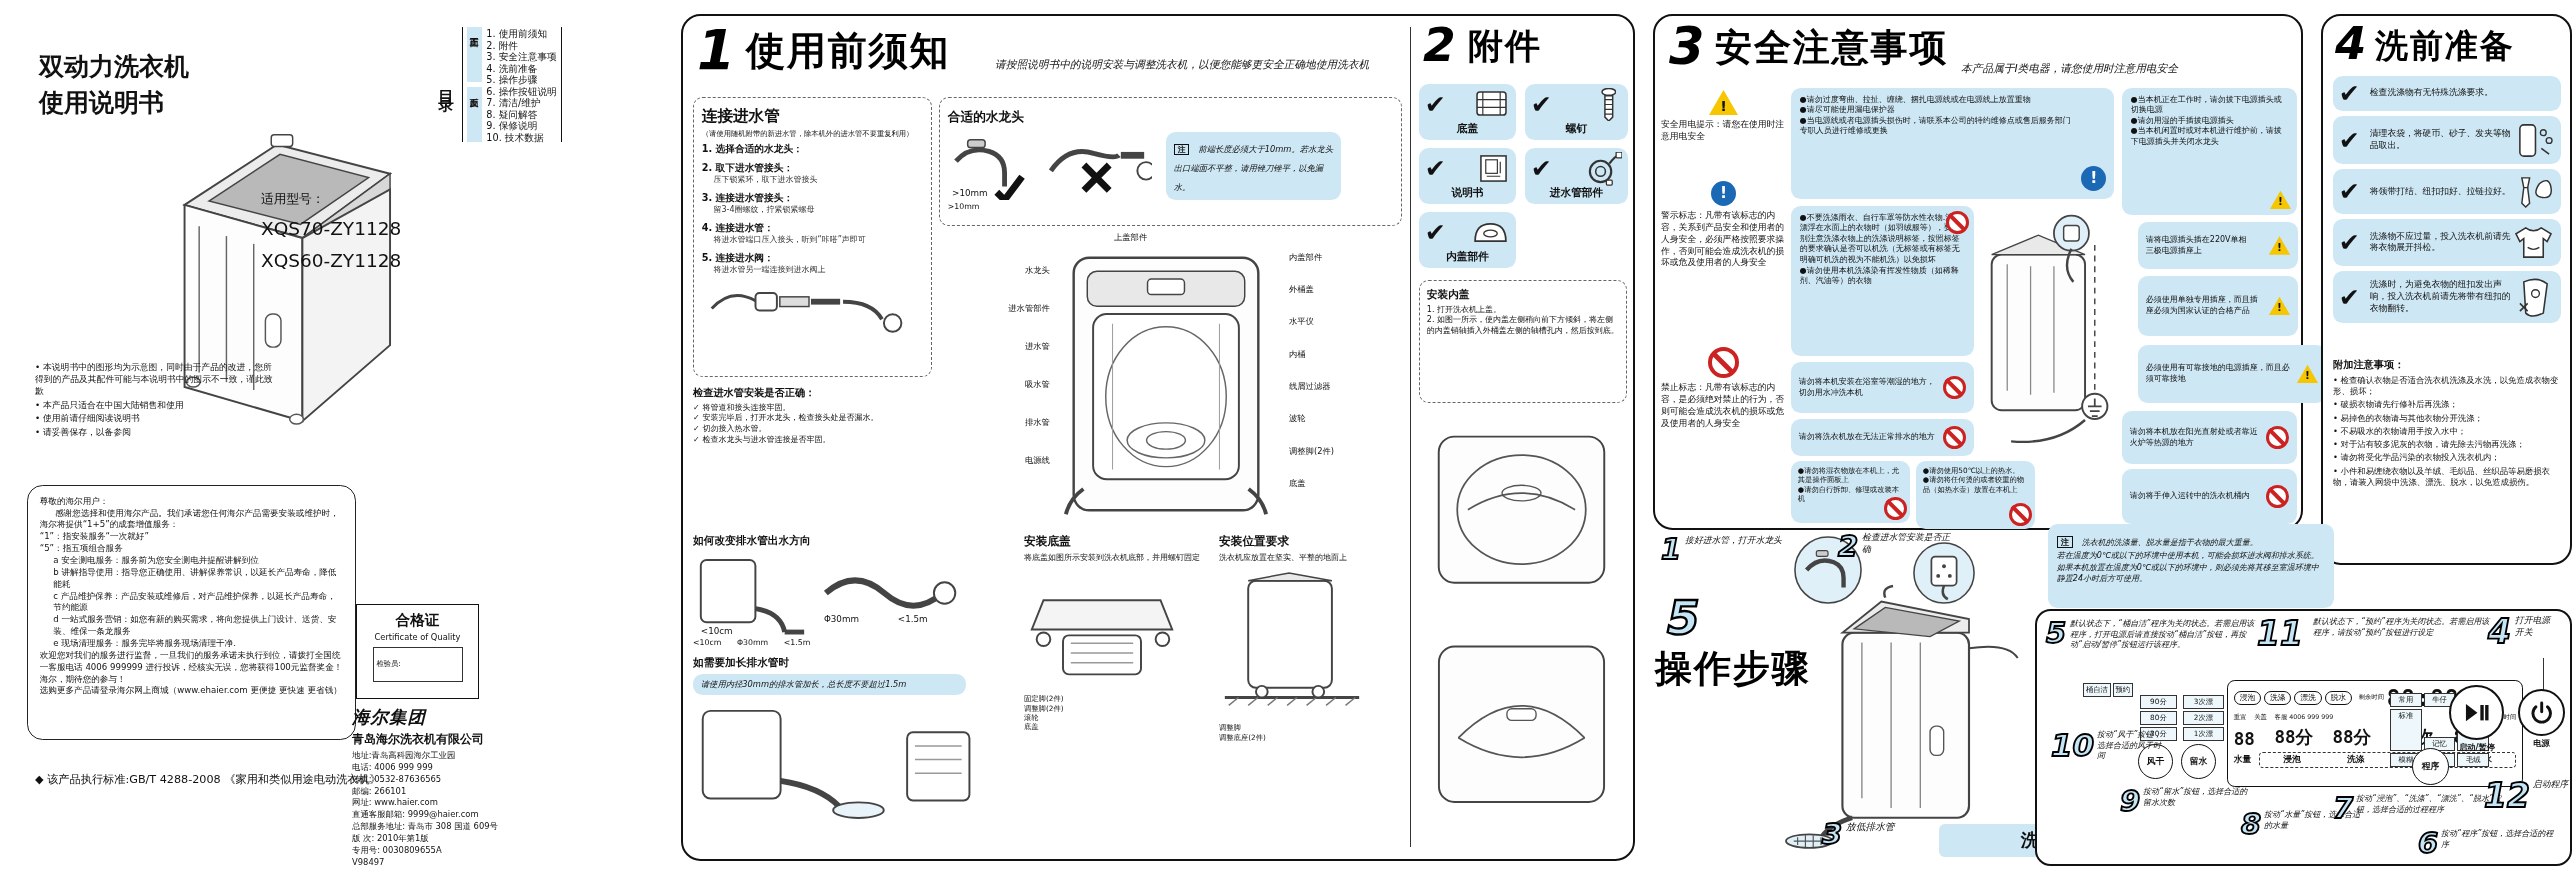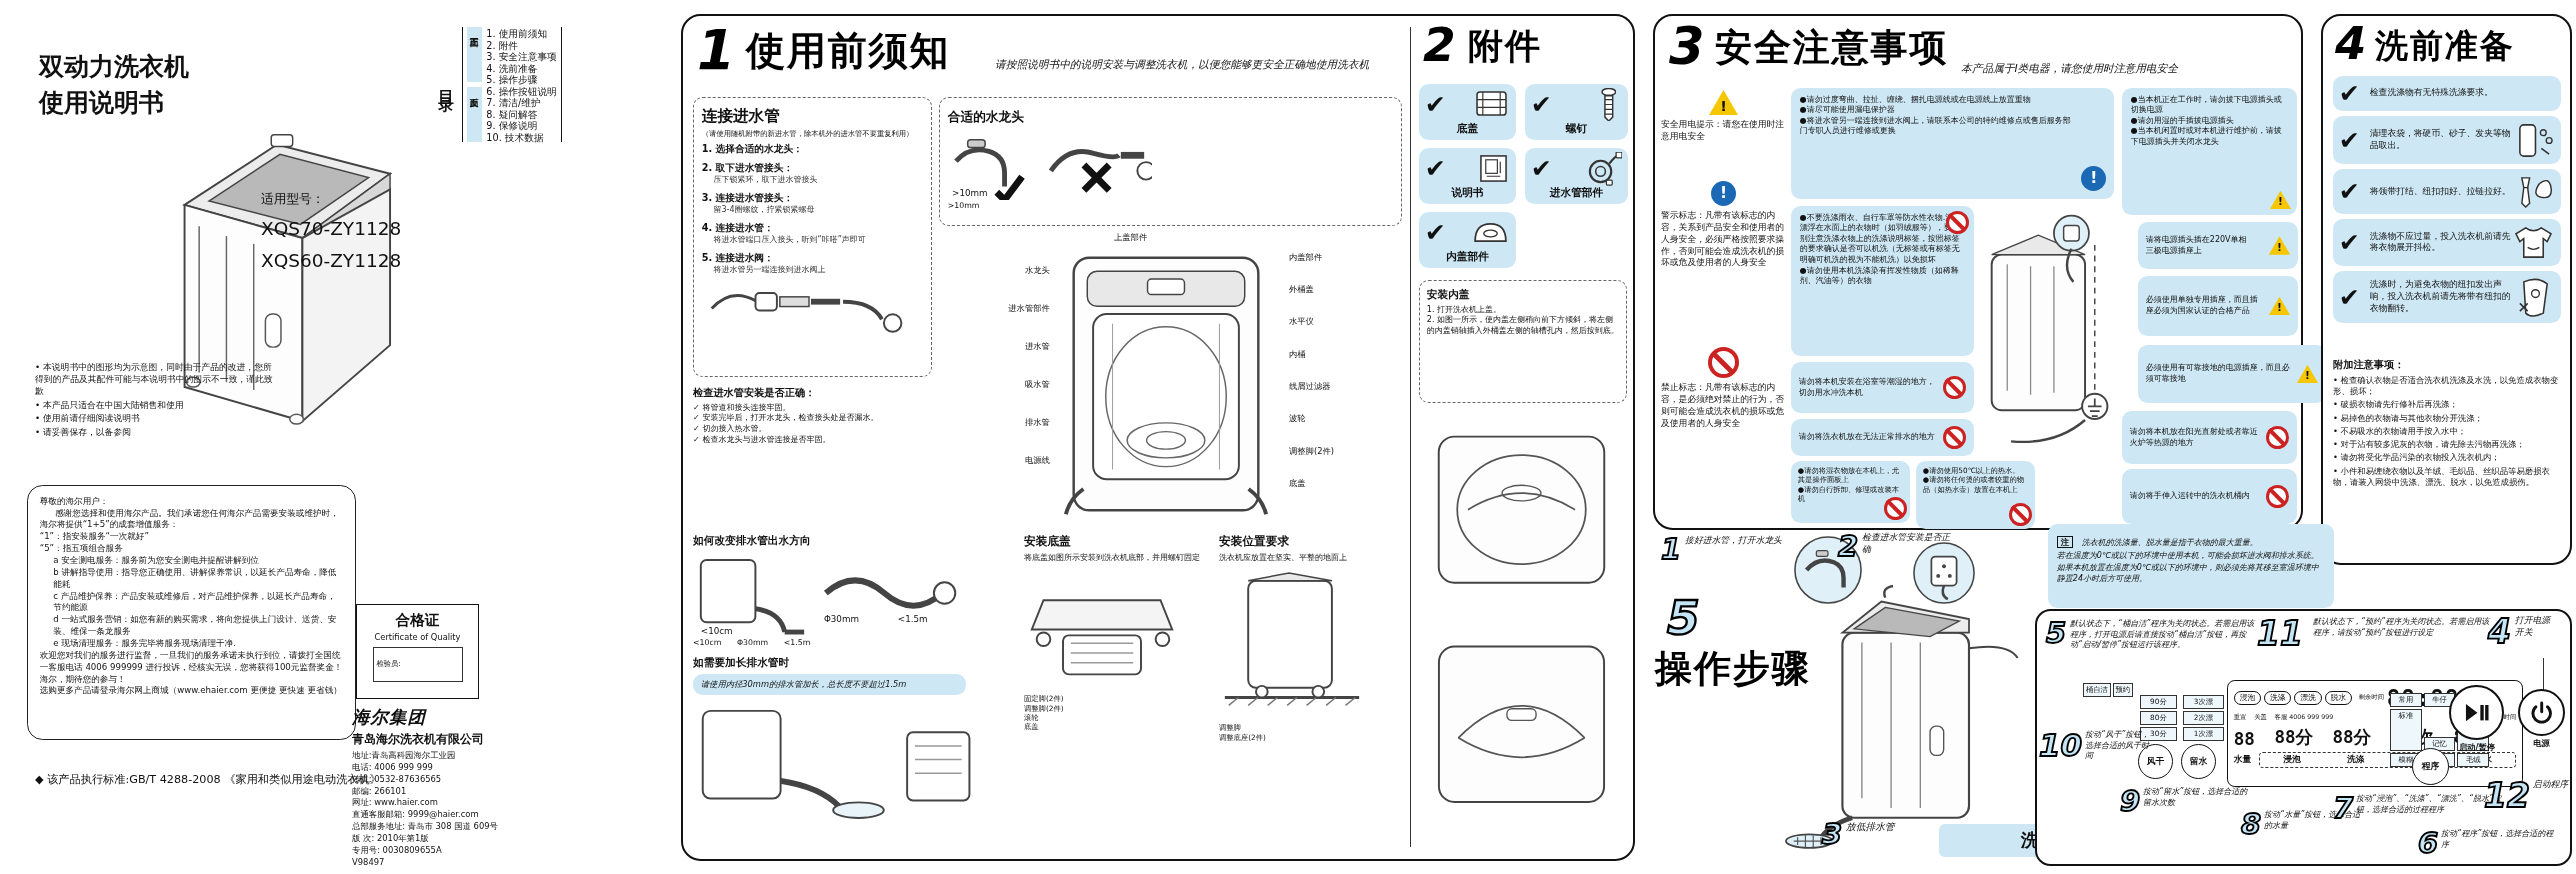--- a/index.html
+++ b/index.html
@@ -187,20 +187,24 @@
       <rect x="20" y="8" width="18" height="8" rx="3" fill="#ccc" stroke="#444" stroke-width="1.5"></rect>
       <path d="M50,62 l8,8 18,-24" stroke="#111" stroke-width="7" fill="none"></path>
       <text x="4" y="66" font-size="9" fill="#111">&gt;10mm</text>
     </svg>
     <svg width="107" height="68" viewBox="0 0 110 70">
       <path d="M6,40 q18,-26 44,-18 q22,6 26,2" stroke="#444" stroke-width="5" fill="none"></path>
       <path d="M78,24 h24" stroke="#444" stroke-width="7" fill="none"></path>
       <circle cx="104" cy="40" r="9" fill="#fff" stroke="#444" stroke-width="2"></circle>
       <path d="M40,34 l26,26 M66,34 l-26,26" stroke="#111" stroke-width="7"></path>
     </svg>
+    <div class="blue" style="width:175px;padding:5.8px 7.8px;">
+      <span style="border:1px solid #111;font-size:7.8px;font-weight:bold;padding:0 2.9px;margin-right:3.9px;">注</span>
+      <span class="i" style="font-size:8.3px;line-height:1.3;">前端长度必须大于10mm。若水龙头出口端面不平整，请用锉刀锉平，以免漏水。</span>
+    </div>
   </div>
   <div style="font-size:7.8px;margin-top:1.9px;">&gt;10mm</div>
 </div>
 
 <div class="abs" style="left:939px;top:232px;width:465px;height:294px;">
   <div style="position:absolute;left:175px;top:0;font-size:8.3px;">上盖部件</div>
   <svg style="position:absolute;left:115px;top:13.6px;" width="224" height="276" viewBox="0 0 230 284">
     <rect x="20" y="12" width="190" height="260" rx="16" fill="#fdfdfd" stroke="#444" stroke-width="2.5"></rect>
     <rect x="34" y="26" width="162" height="36" rx="10" fill="#e8e8e8" stroke="#444" stroke-width="1.5"></rect>
     <rect x="40" y="70" width="150" height="170" rx="14" fill="#fff" stroke="#444" stroke-width="2"></rect>
@@ -387,21 +391,21 @@
 <div class="abs" style="left:1661px;top:347px;width:125px;text-align:center;">
   <div style="display:flex;justify-content:center;">
       <span class="nosign"></span>
     </div>
   <div class="t9" style="text-align:left;margin-top:3.9px;">禁止标志：凡带有该标志的内容，是必须绝对禁止的行为，否则可能会造成洗衣机的损坏或危及使用者的人身安全</div>
 </div>
 
 <div class="abs blue" style="left:1791px;top:88px;width:323px;height:111px;padding:6.8px 8.8px;">
   <div class="t8" style="width:273px;">●请勿过度弯曲、拉扯、缠绕、捆扎电源线或在电源线上放置重物</div>
   <div class="t8" style="width:273px;">●请尽可能使用漏电保护器</div>
-  <div class="t8" style="width:273px;">●将进水管另一端连接到进水阀上，请联系本公司的特约维修点或售后服务部门专职人员进行维修或更换</div>
+  <div class="t8" style="width:273px;">●当电源线或者电源插头损伤时，请联系本公司的特约维修点或售后服务部门专职人员进行维修或更换</div>
   <span class="wdot" style="position:absolute;right:7.8px;bottom:7.8px;"></span>
 </div>
 
 <div class="abs blue" style="left:2122px;top:88px;width:175px;height:127px;padding:6.8px 8.8px;">
   <div class="t8">●当本机正在工作时，请勿拔下电源插头或切换电源</div>
   <div class="t8">●请勿用湿的手插拔电源插头</div>
   <div class="t8">●当本机闲置时或对本机进行维护前，请拔下电源插头并关闭水龙头</div>
   <span class="tri sm" style="position:absolute;right:5.8px;bottom:5.8px;"></span>
 </div>
 
@@ -666,21 +670,21 @@
 <div class="abs b" style="left:2442px;top:742px;font-size:8.3px;width:70px;text-align:center;">启动/暂停</div>
 <div class="circlebtn" style="left:2518px;top:689px;width:47px;height:47px;border-width:2.4px;">
   <svg width="23.4" height="23.4" viewBox="0 0 24 24">
       <path d="M12,2 v9" stroke="#111" stroke-width="3" stroke-linecap="round"></path>
       <path d="M6,6 a9,9 0 1,0 12,0" fill="none" stroke="#111" stroke-width="3" stroke-linecap="round"></path>
     </svg>
 </div>
 <div class="abs b" style="left:2527px;top:738px;font-size:8.3px;width:29px;text-align:center;">电源</div>
 
 <div class="abs" style="left:2039px;top:730px;display:flex;gap:2.9px;">
-  <span class="stepnum" style="font-size:31px;">10</span>
+  <span class="stepnum" style="font-size:31px;margin-left:12px;">10</span>
   <span class="t8 i" style="width:68px;">按动“风干”按钮，选择合适的风干时间</span>
 </div>
 <div class="abs" style="left:2120px;top:787px;display:flex;gap:2.9px;">
   <span class="stepnum" style="font-size:29px;">9</span>
   <span class="t8 i" style="width:109px;">按动“留水”按钮，选择合适的留水次数</span>
 </div>
 <div class="abs" style="left:2241px;top:810px;display:flex;gap:2.9px;">
   <span class="stepnum" style="font-size:29px;">8</span>
   <span class="t8 i" style="width:103px;">按动“水量”按钮，选择合适的水量</span>
 </div>

